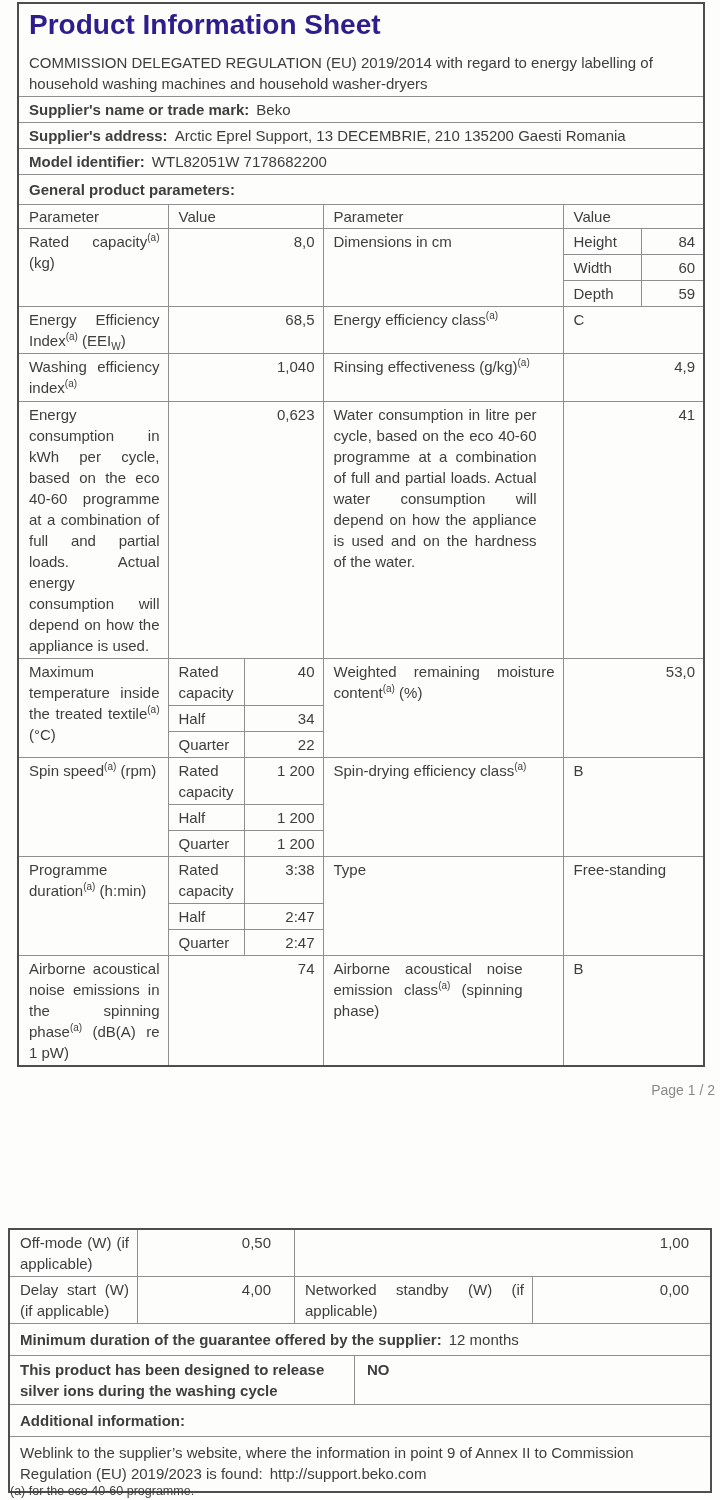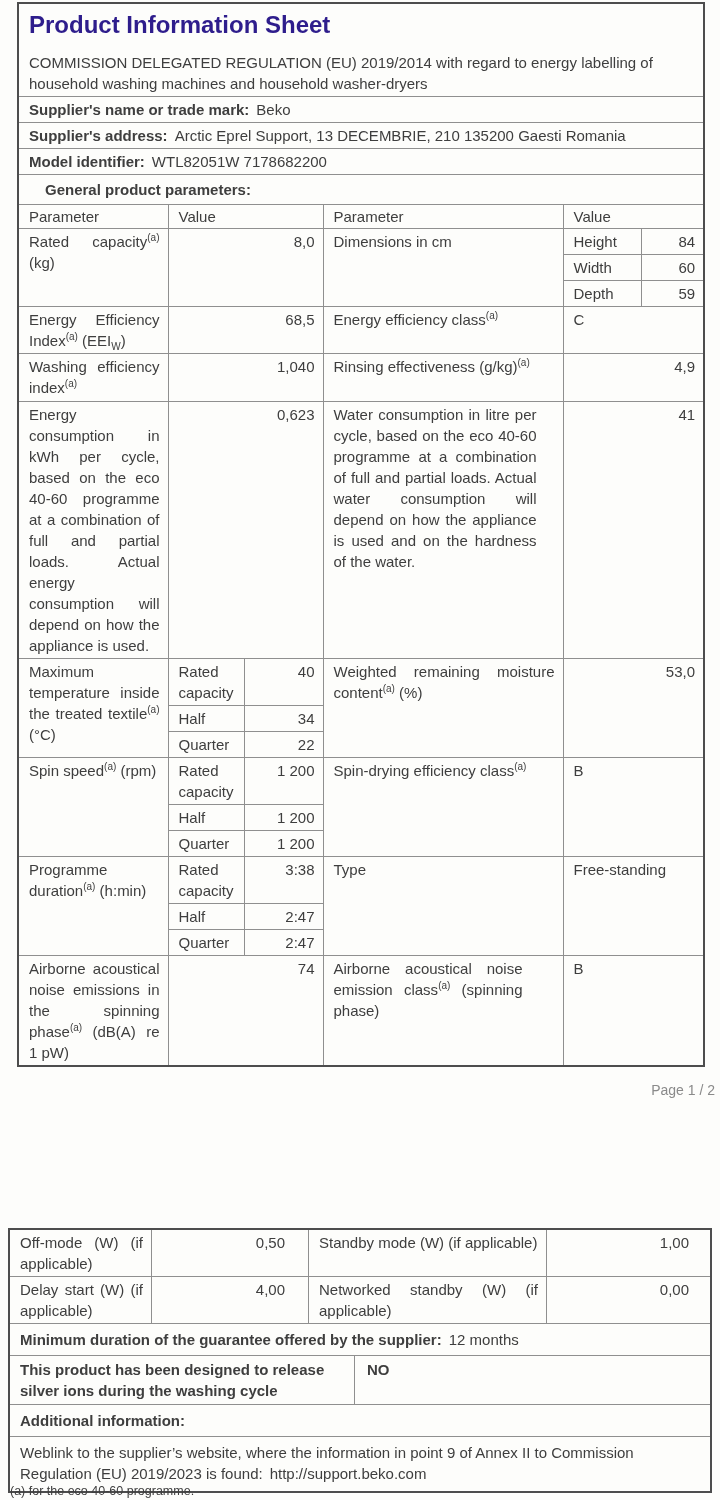--- a/index.html
+++ b/index.html
@@ -26,21 +26,21 @@
     border: 2px solid #4d4d4d;
   }
   table.t1 td {
     border: 1px solid #8f8f8f;
     vertical-align: top;
     padding: 2px 8px 2px 10px;
   }
   td.titleblock { padding: 6px 12px 12px 10px; }
   h1.title {
     margin: 2px 0 10px 0;
-    font-size: 24px;
+    font-size: 28px;
     line-height: 34px;
     font-weight: bold;
     color: #2e1d8c;
   }
   p.reg { margin: 0; }
   td.kv { padding: 8px 10px; }
   .b { font-weight: bold; }
   .kv .val { margin-left: 7px; }
   tr.hdr td { padding: 1px 8px 1px 10px; }
   td.num { text-align: right; padding-right: 9px; }
@@ -64,21 +64,21 @@
     width: 704px;
     border: 2px solid #4d4d4d;
   }
   .t2 .row { display: flex; border-bottom: 1px solid #8f8f8f; }
   .t2 .row:last-child { border-bottom: none; }
   .t2 .cell {
     padding: 2px 8px 2px 10px;
     border-right: 1px solid #8f8f8f;
   }
   .t2 .cell:last-child { border-right: none; }
-  .t2 .c1 { width: 142px; text-align: justify; }
+  .t2 .c1 { width: 128px; text-align: justify; }
   .t2 .c2 { width: 157px; text-align: right; padding-right: 23px; }
   .t2 .c3 { width: 238px; text-align: justify; }
   .t2 .c4 { flex: 1; text-align: right; padding-right: 21px; }
   .t2 .wide { flex: 1; padding: 5px 9px 5px 10px; }
   .t2 .w345 { width: 345px; padding: 3px 9px 3px 10px; }
   .t2 .flexfill { flex: 1; padding: 3px 8px 3px 12px; }
   .t2 .val { margin-left: 7px; font-weight: normal; }
 
   .footnote {
     position: absolute;
@@ -122,21 +122,21 @@
       </td>
     </tr>
 
     <tr>
       <td colspan="6" class="kv">
         <span class="b">Model identifier:</span><span class="val">WTL82051W 7178682200</span>
       </td>
     </tr>
 
     <tr>
-      <td colspan="6" class="b" style="padding:4px 26px;">General product parameters:</td>
+      <td colspan="6" class="b" style="padding:4px 10px;">General product parameters:</td>
     </tr>
 
     <tr class="hdr">
       <td>Parameter</td>
       <td colspan="2">Value</td>
       <td>Parameter</td>
       <td colspan="2">Value</td>
     </tr>
 
     <tr>
@@ -232,21 +232,20 @@
     </tr>
   </tbody>
     </table>
 
   <div class="pageind">Page 1 / 2</div>
 
   <div class="t2">
     <div class="row">
       <div class="cell c1">Off-mode (W) (if applicable)</div>
       <div class="cell c2">0,50</div>
-      <div class="cell c3">Standby mode (W) (if applicable)</div>
       <div class="cell c4">1,00</div>
     </div>
     <div class="row">
       <div class="cell c1">Delay start (W) (if applicable)</div>
       <div class="cell c2">4,00</div>
       <div class="cell c3">Networked standby (W) (if applicable)</div>
       <div class="cell c4">0,00</div>
     </div>
     <div class="row">
       <div class="cell wide">

